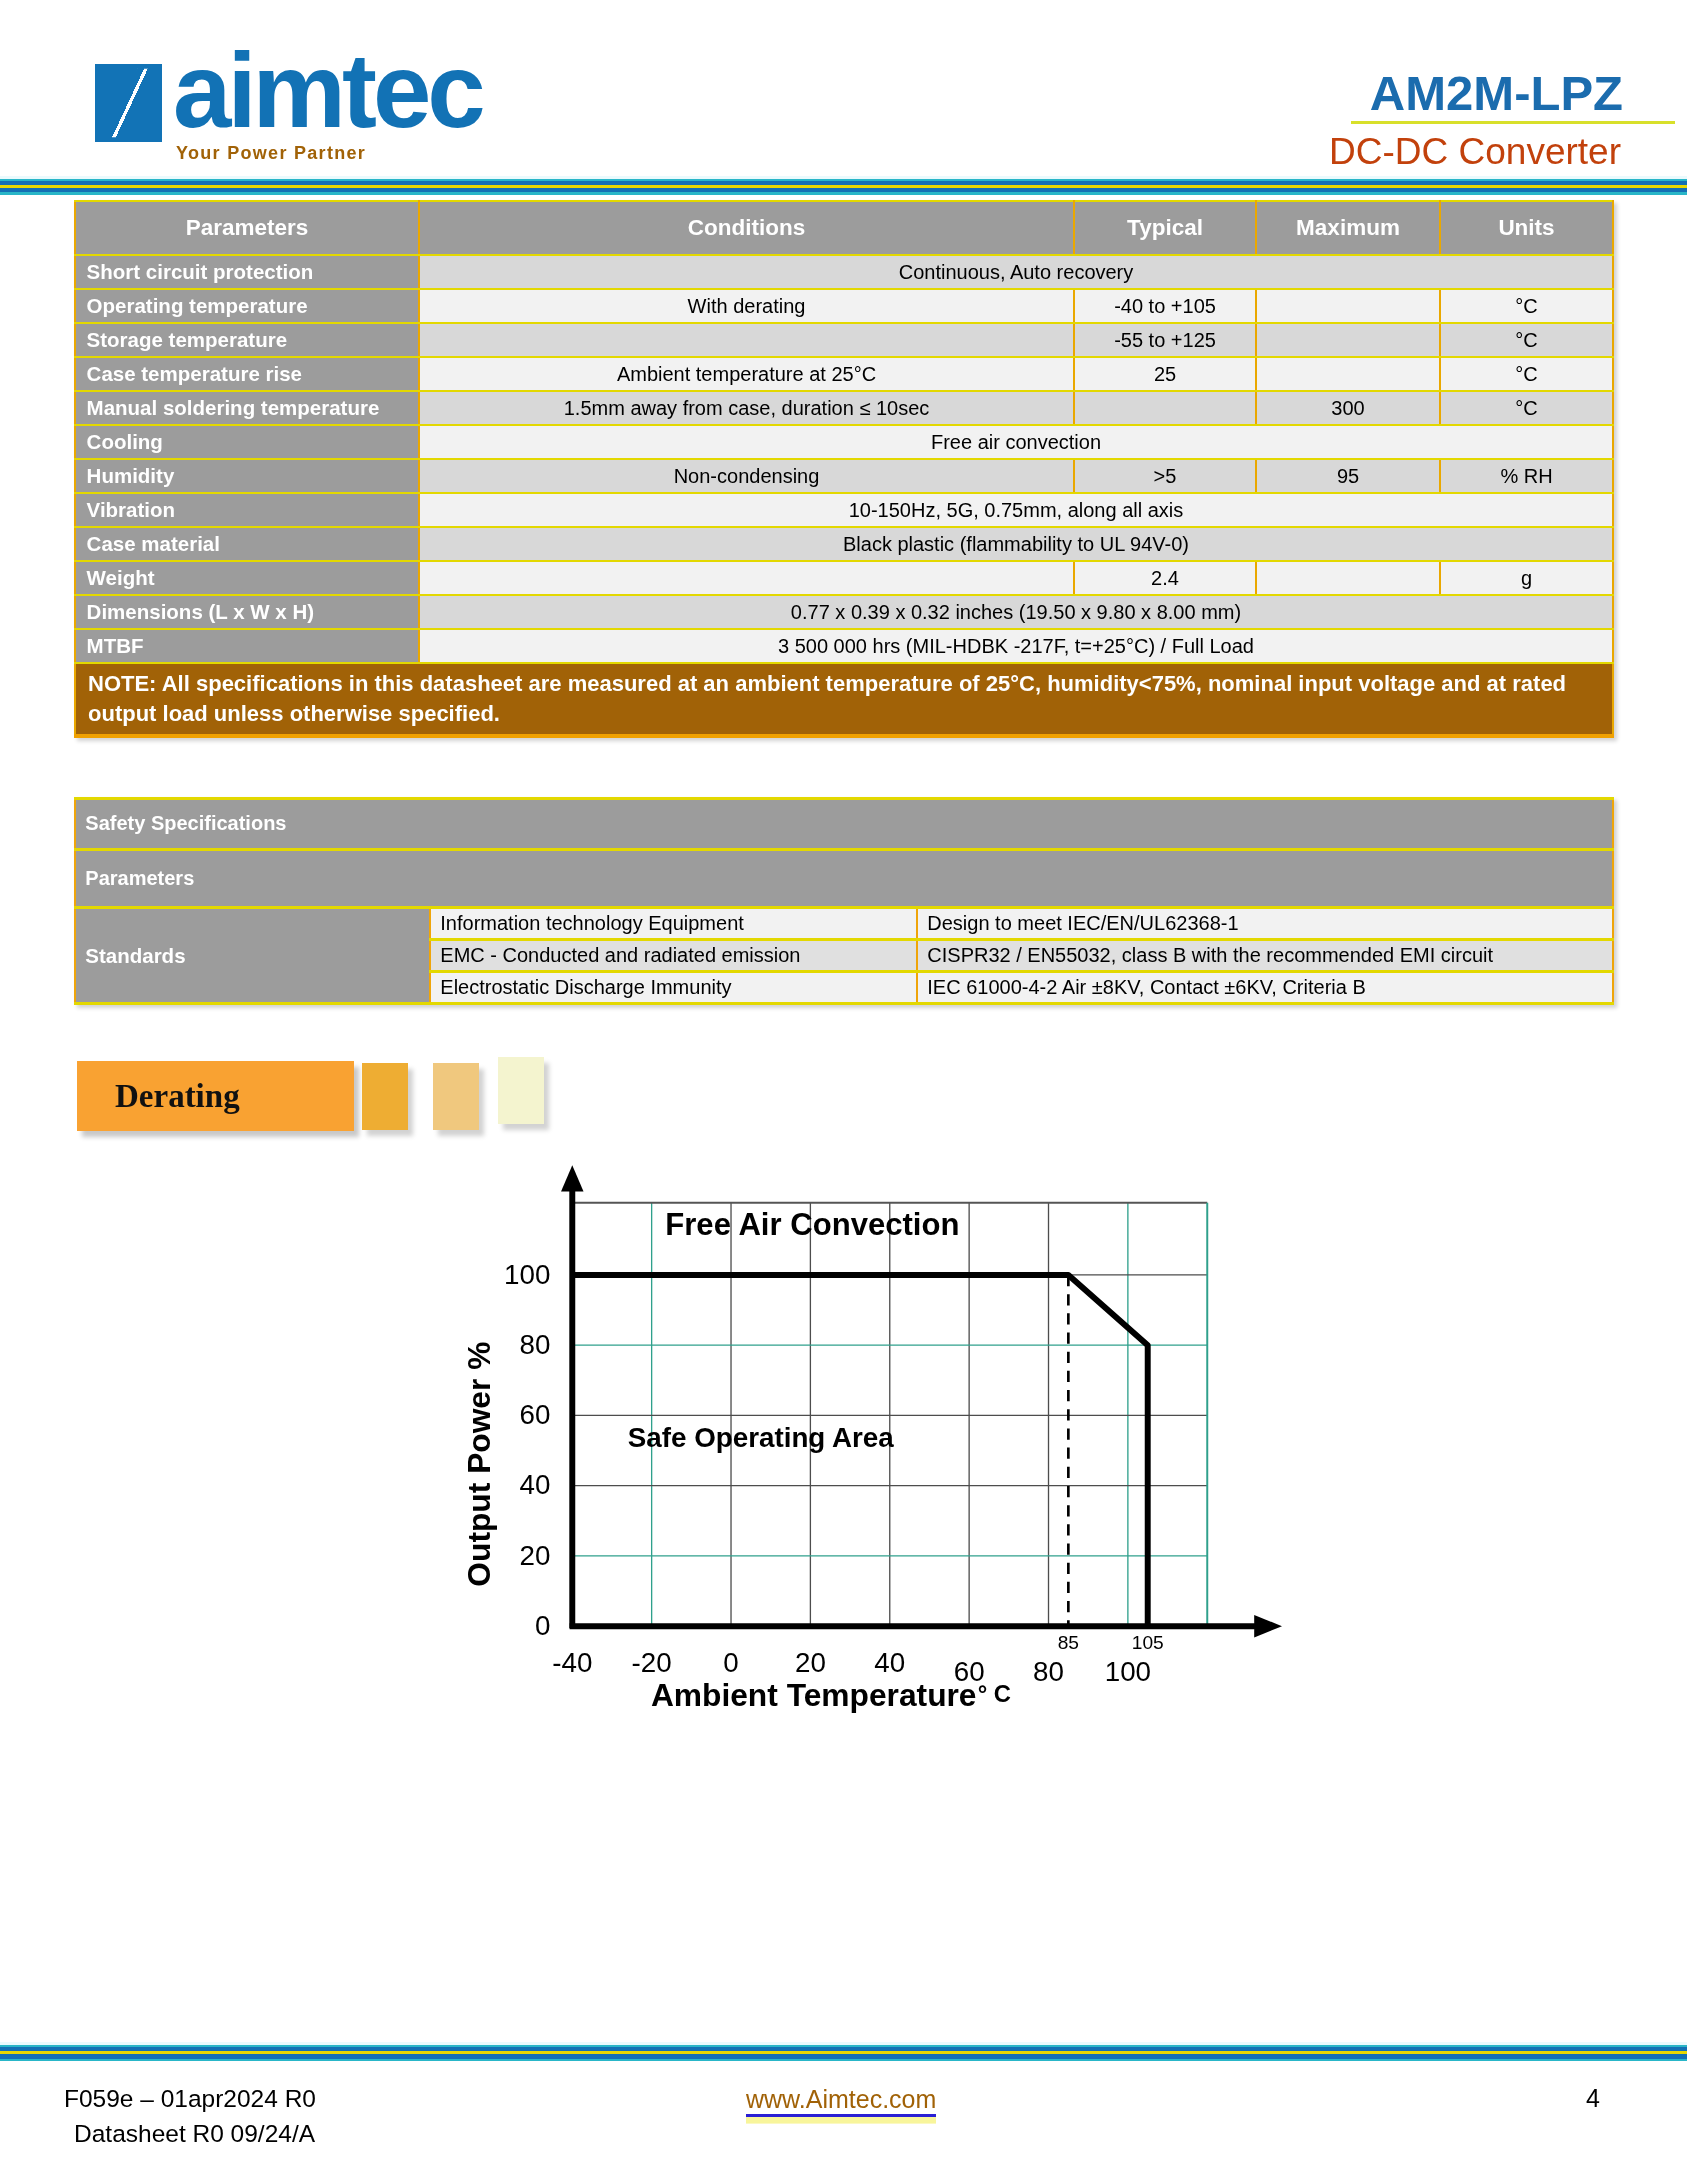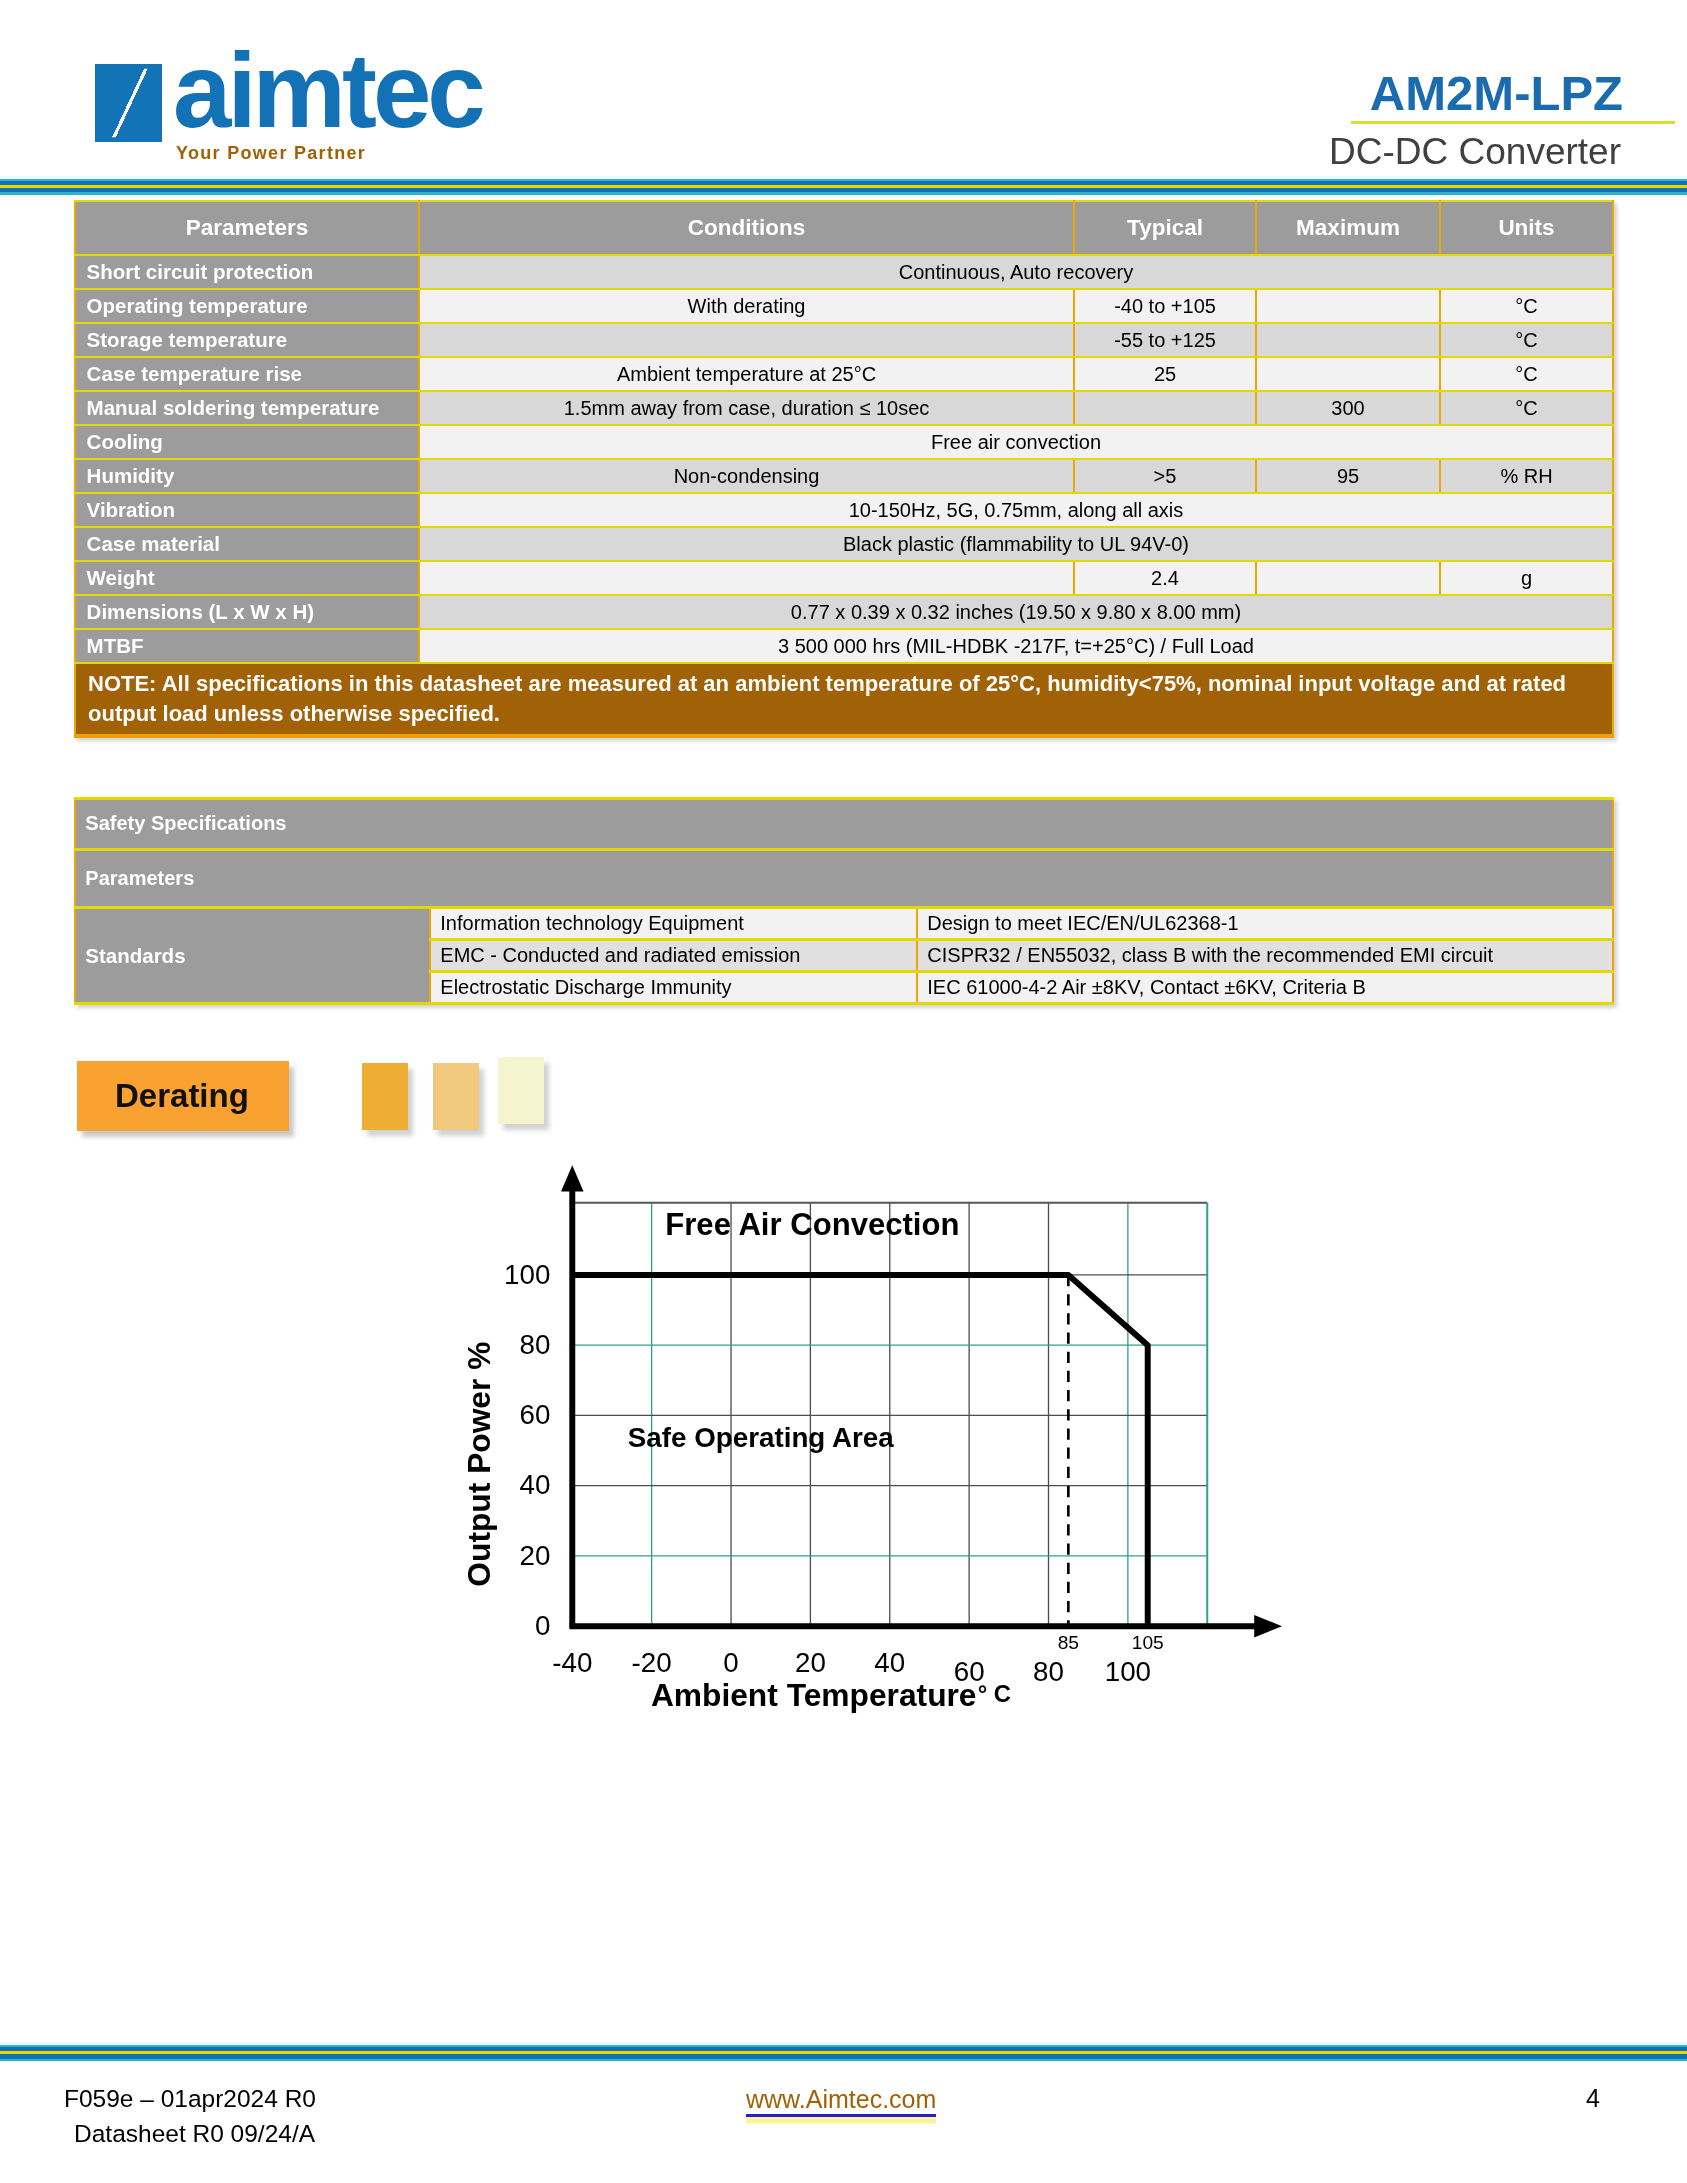--- a/index.html
+++ b/index.html
@@ -10,21 +10,21 @@
   .logo-icon{position:absolute;left:95px;top:64px;width:67px;height:78px;background:#1273b6;}
   .logo-icon::before{content:"";position:absolute;inset:0;
       background:repeating-linear-gradient(115deg,#ffffff 0 3.3px,rgba(255,255,255,0) 3.3px 9.3px);
       clip-path:polygon(64% 6%,82% 6%,40% 94%,20% 94%);}
   .logo-text{position:absolute;left:173px;top:38px;font-size:105px;font-weight:bold;
       letter-spacing:-4px;color:#1272b5;line-height:1;}
   .logo-tagline{position:absolute;left:176px;top:143px;font-size:18px;font-weight:bold;
       color:#a16207;letter-spacing:1.3px;}
   .product-title{position:absolute;top:65px;right:64px;font-size:49px;font-weight:bold;color:#1b6cae;}
   .title-rule{position:absolute;top:121px;left:1351px;width:324px;height:3.3px;background:#d8e02a;}
-  .product-subtitle{position:absolute;top:131px;right:66px;font-size:37px;color:#404040;}
+  .product-subtitle{position:absolute;top:131px;right:66px;font-size:37px;color:#c2410c;}
 
   .sep{position:absolute;left:0;width:1687px;height:18.5px;
       background:linear-gradient(to bottom,#eafafd 0 2.6px,#29b6c8 2.6px 4.6px,#1470b4 4.6px 9.3px,
                  #e8d800 9.3px 12px,#1470b4 12px 16.5px,#29b6c8 16.5px 18.5px);}
   .sep.top{top:176px;}
   .sep.bottom{top:2042px;}
 
   
   table{border-collapse:collapse;table-layout:fixed;}
   .spec-table{position:absolute;left:74px;top:200px;width:1538px;
@@ -46,22 +46,22 @@
       box-shadow:2.6px 3.3px 4px rgba(0,0,0,0.18);}
   .safety-table td{border-top:3.3px solid #e3d800;border-bottom:3.3px solid #e3d800;
       border-left:2.6px solid #efa50a;border-right:2.6px solid #efa50a;
       font-size:20px;vertical-align:middle;padding:1.3px 9.3px;}
   .safety-title{height:45px;background:#9c9c9c;color:#fff;font-size:28px;font-weight:bold;}
   .safety-sub{height:53px;background:#9c9c9c;color:#fff;font-size:22px;font-weight:bold;}
   .safety-table tr.std{height:32px;}
   td.stdlabel{background:#9c9c9c;color:#fff;font-weight:bold;font-size:20.5px;}
 
   
-  .derating-box{position:absolute;left:77px;top:1061px;width:212px;height:70px;background:#f9a232;
-      box-shadow:5.3px 6px 4.6px rgba(0,0,0,0.22);display:flex;align-items:center;}
+  .derating-box{position:absolute;left:77px;top:1061px;width:277px;height:70px;background:#f9a232;
+      box-shadow:5.3px 6px 4.6px rgba(0,0,0,0.22);display:flex;align-items:center;font-family:Liberation Serif, serif;}
   .derating-box span{font-size:33px;font-weight:bold;color:#111;padding-left:38px;}
   .sq{position:absolute;top:1063px;width:46px;height:67px;box-shadow:5.3px 6px 4.6px rgba(0,0,0,0.18);}
   .sq1{left:362px;background:#eead33;}
   .sq2{left:433px;background:#f0c87e;}
   .sq3{left:498px;top:1057px;background:#f4f4cf;}
 
   
   .chart-svg{position:absolute;left:397px;top:1145px;}
   .gl{stroke:#4d4d4d;stroke-width:2;fill:none;}
   .gl.teal{stroke:#2fa08c;}

